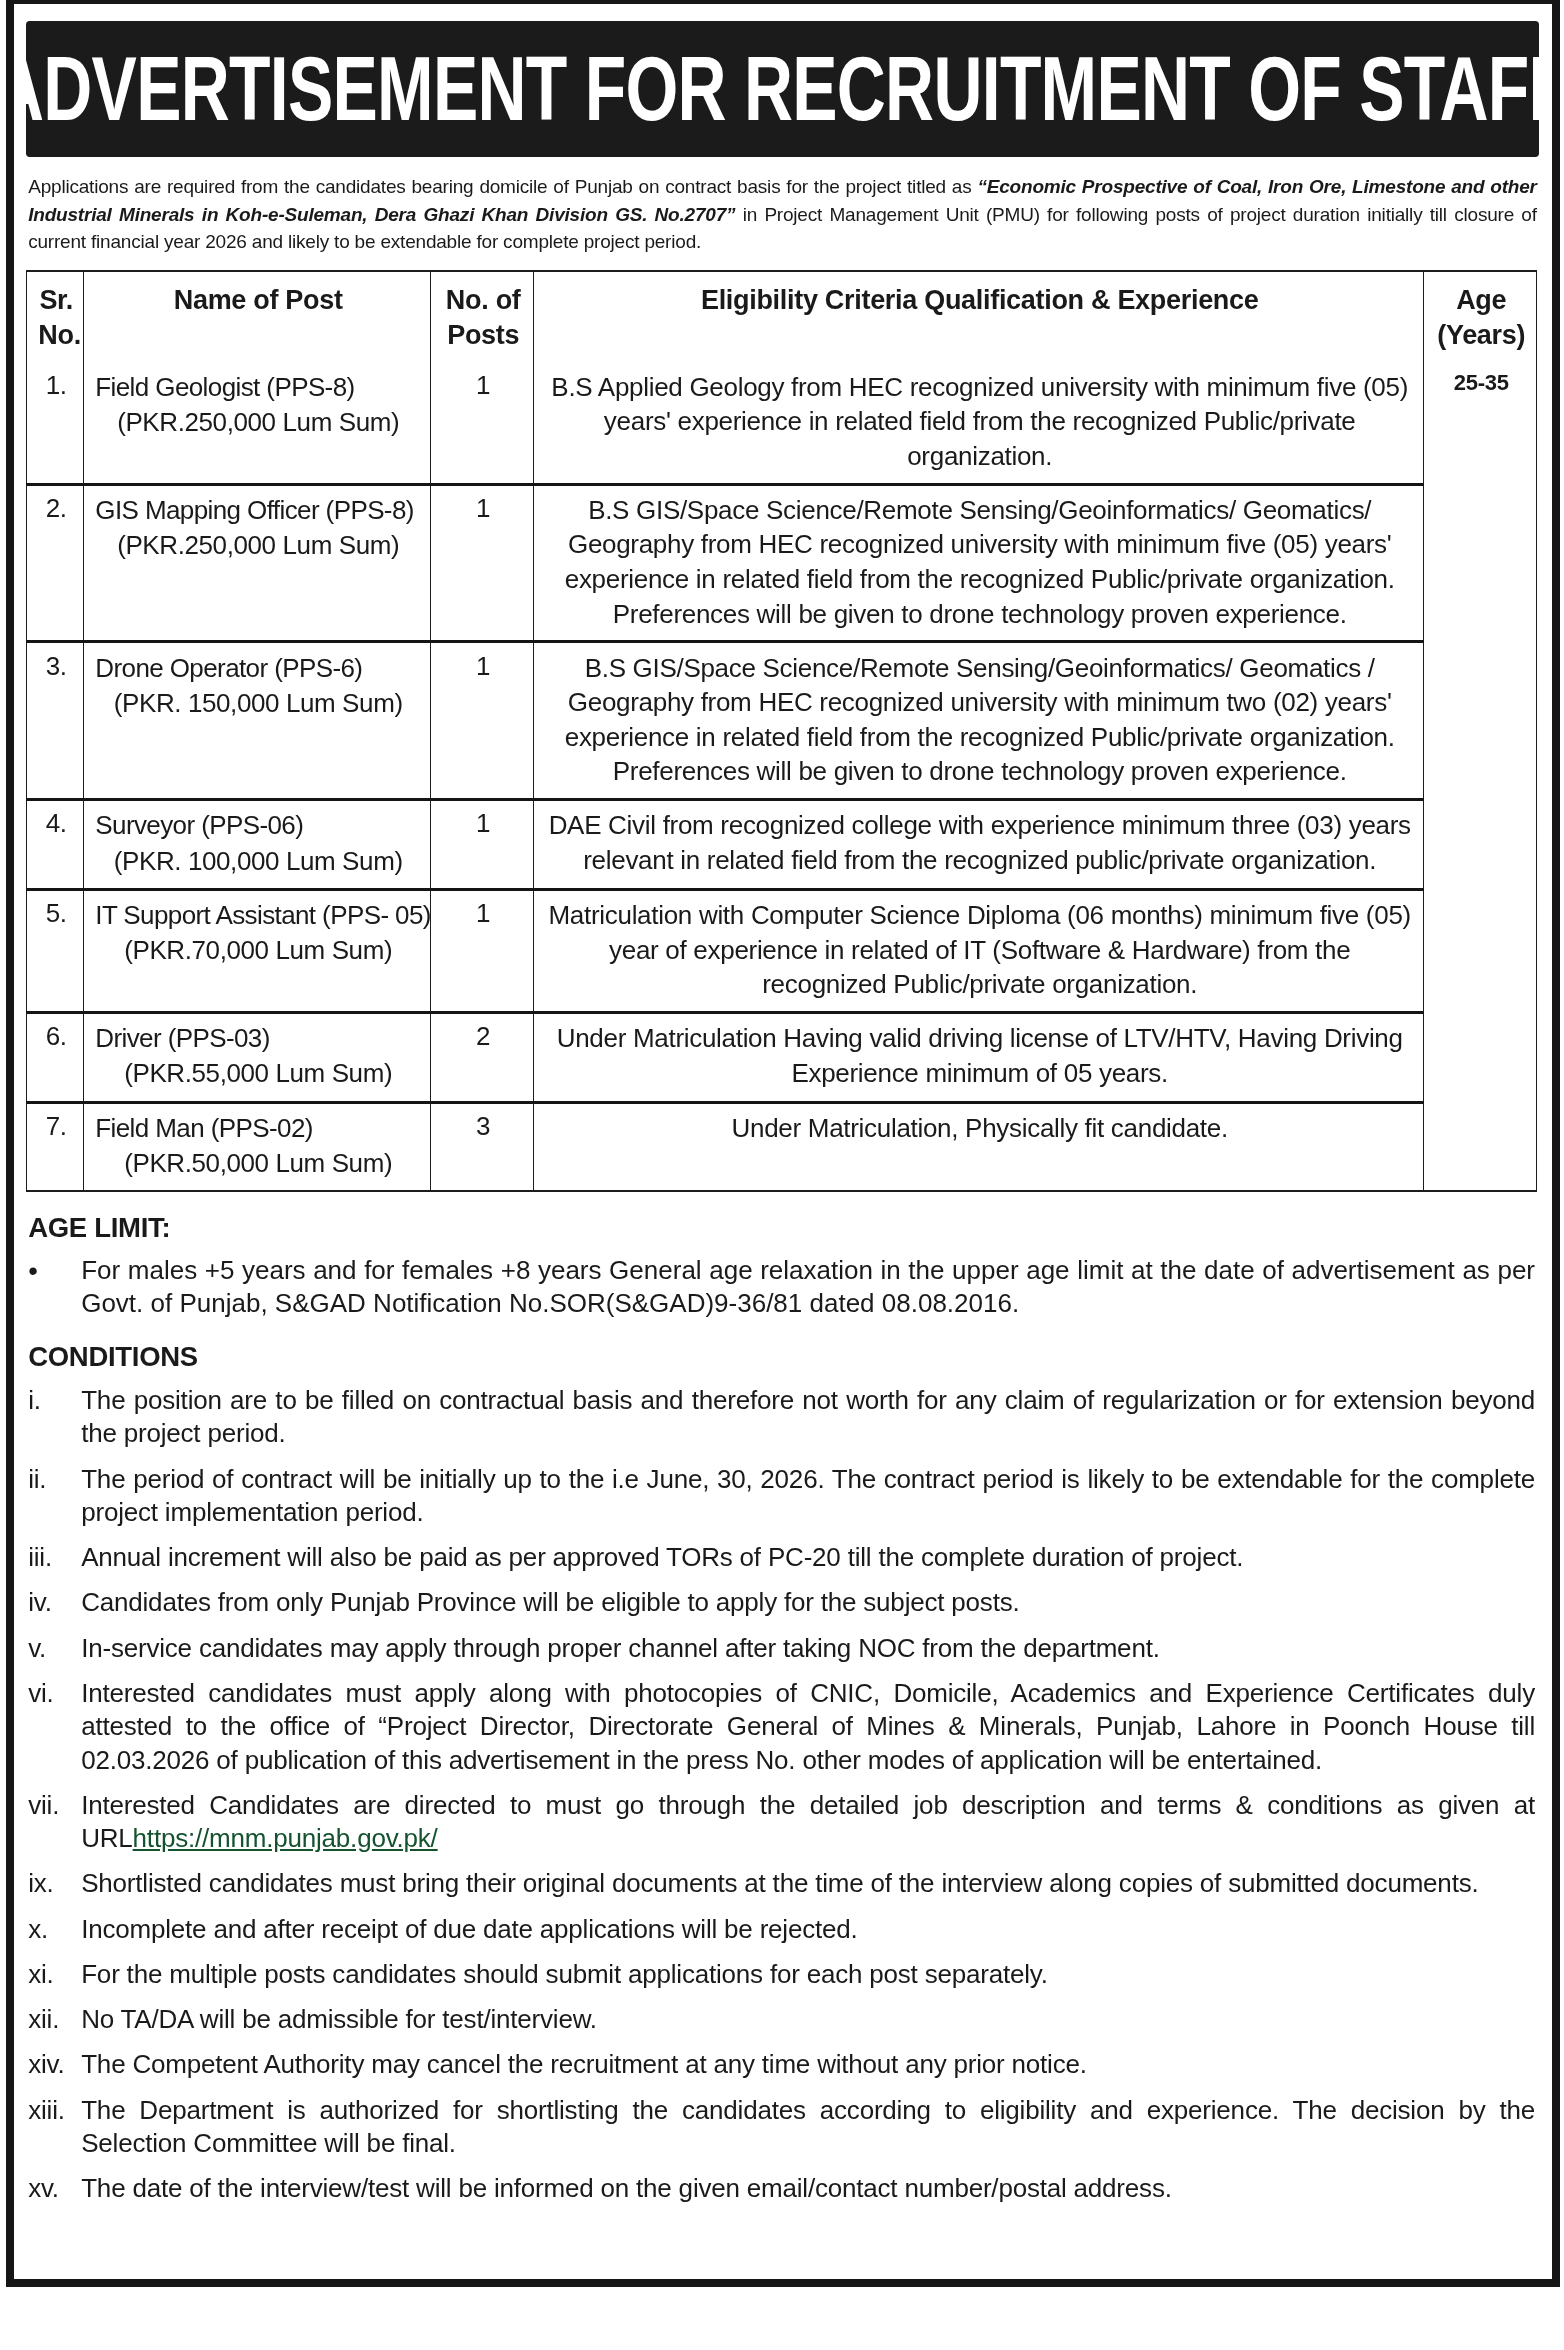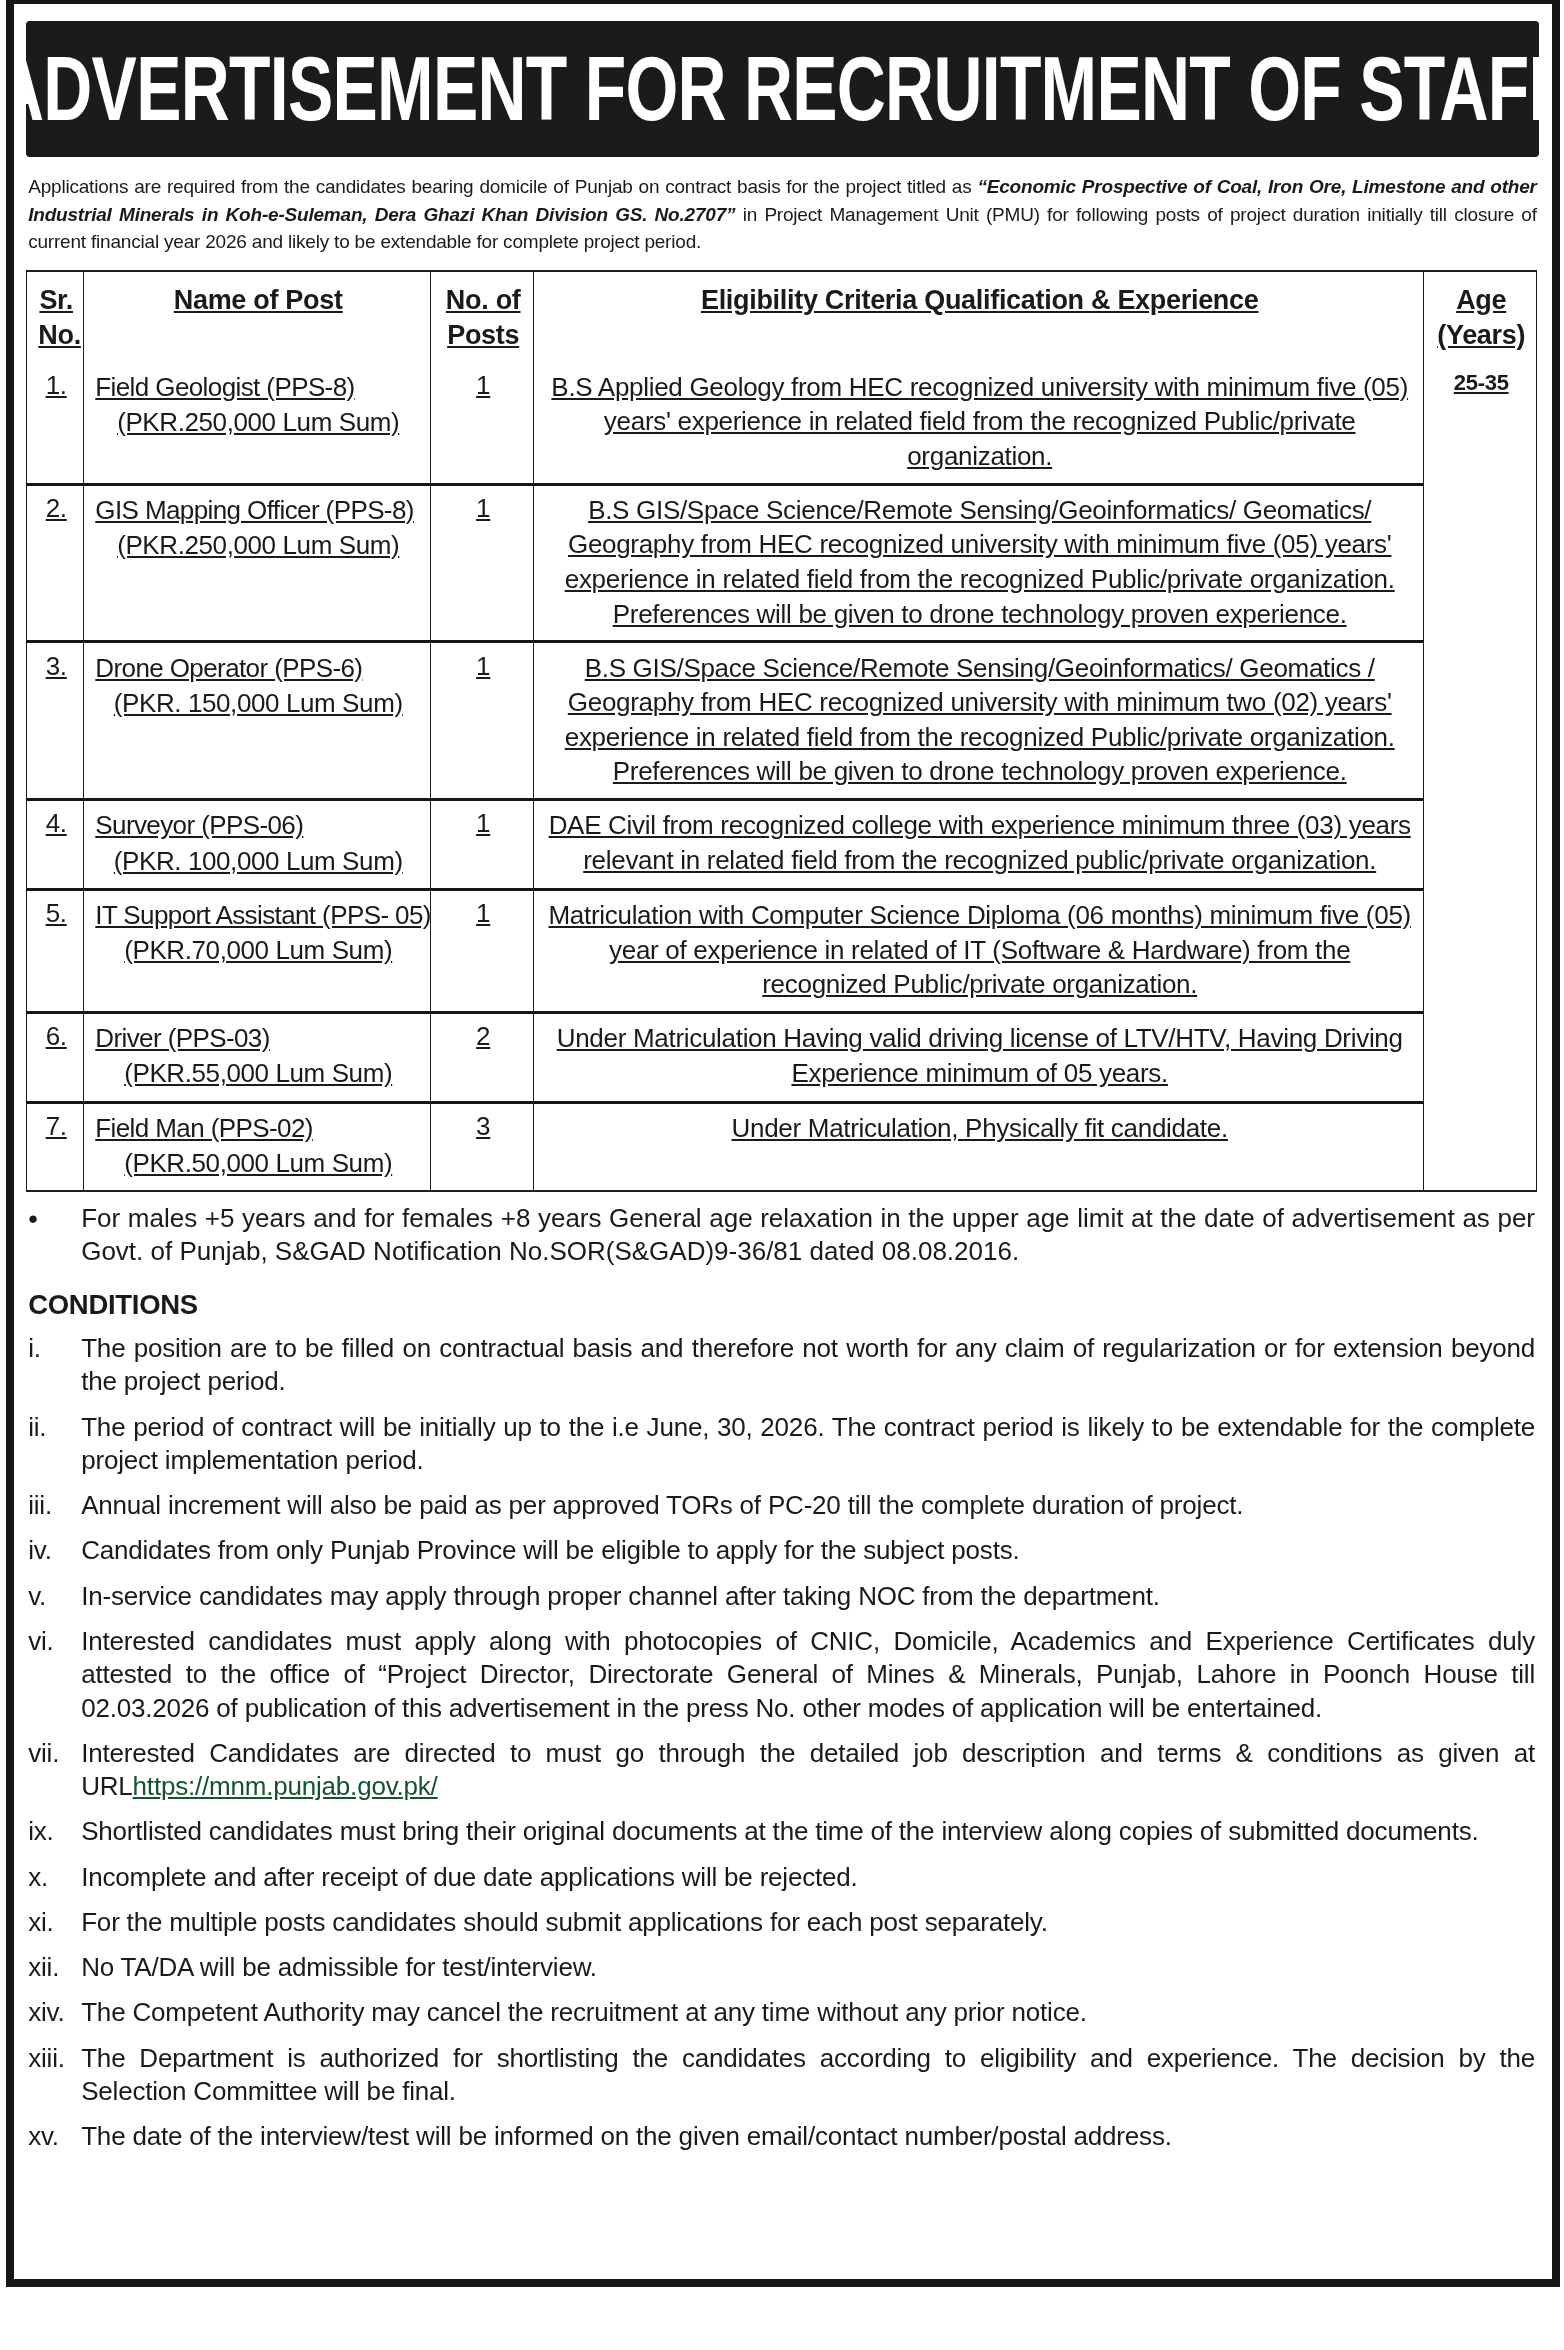--- a/index.html
+++ b/index.html
@@ -22,21 +22,21 @@
 
   
   table.recruit{border-collapse:collapse;table-layout:fixed;width:1510px;margin:14.7px 0 0 1.8px;
                 font-size:26px;letter-spacing:-0.3px;}
   table.recruit col.c-sr{width:57px;} table.recruit col.c-name{width:347px;}
   table.recruit col.c-num{width:103px;} table.recruit col.c-crit{width:890px;}
   table.recruit col.c-age{width:113px;}
   table.recruit td,table.recruit th{border-left:1.8px solid #1d1d1d;vertical-align:top;
         padding:7.3px 9.2px 9.2px 11px;box-sizing:border-box;}
   table.recruit tr>*:first-child{border-left:1.8px solid #1d1d1d;}
-  table.recruit{border:1.8px solid #1d1d1d;border-top-width:2.8px;border-bottom-width:2.8px;text-decoration:underline;}
+  table.recruit{border:1.8px solid #1d1d1d;border-top-width:2.8px;border-bottom-width:2.8px;}
   table.recruit th{font-weight:bold;text-align:center;font-size:27px;padding-top:11px;line-height:1.3;}
   tr.rrow>td{border-top:3.7px solid #151515;}
   tr.rrow:first-of-type>td{border-top:none;}
   td.sr{text-align:center;}
   td.cnt{text-align:center;}
   td.crit{line-height:1.33;text-align:center;padding-right:42px;}
   td.age-cell{text-align:center;vertical-align:middle;font-weight:bold;font-size:22px;}
   .post-name{white-space:nowrap;letter-spacing:-0.6px;line-height:1.35;}
   .post-salary{line-height:1.35;letter-spacing:-0.4px;text-align:center;}
   thead th{border-bottom:none;}
@@ -150,20 +150,21 @@
       <td>
         <div class="post-name">Field Man (PPS-02)</div>
         <div class="post-salary">(PKR.50,000 Lum Sum)</div>
       </td>
       <td class="cnt">3</td>
       <td class="crit">Under Matriculation, Physically fit candidate.</td>
     </tr>
       </tbody>
   </table>
 
+  <div class="sec-heading">AGE LIMIT:</div>
   <div class="bullet-row">
     <span class="bullet-glyph">•</span>
     <span>For males +5 years and for females +8 years General age relaxation in the upper age limit at the date of advertisement as per Govt. of Punjab, S&amp;GAD Notification No.SOR(S&amp;GAD)9-36/81 dated 08.08.2016.</span>
   </div>
 
   <div class="sec-heading">CONDITIONS</div>
   <div class="cond-list" id="cond-list">
       <div class="cond-item">
       <span class="cond-num">i.</span>
       <span class="cond-body"><span class="cond-text">The position are to be filled on contractual basis and therefore not worth for any claim of regularization or for extension beyond the project period.</span></span>

